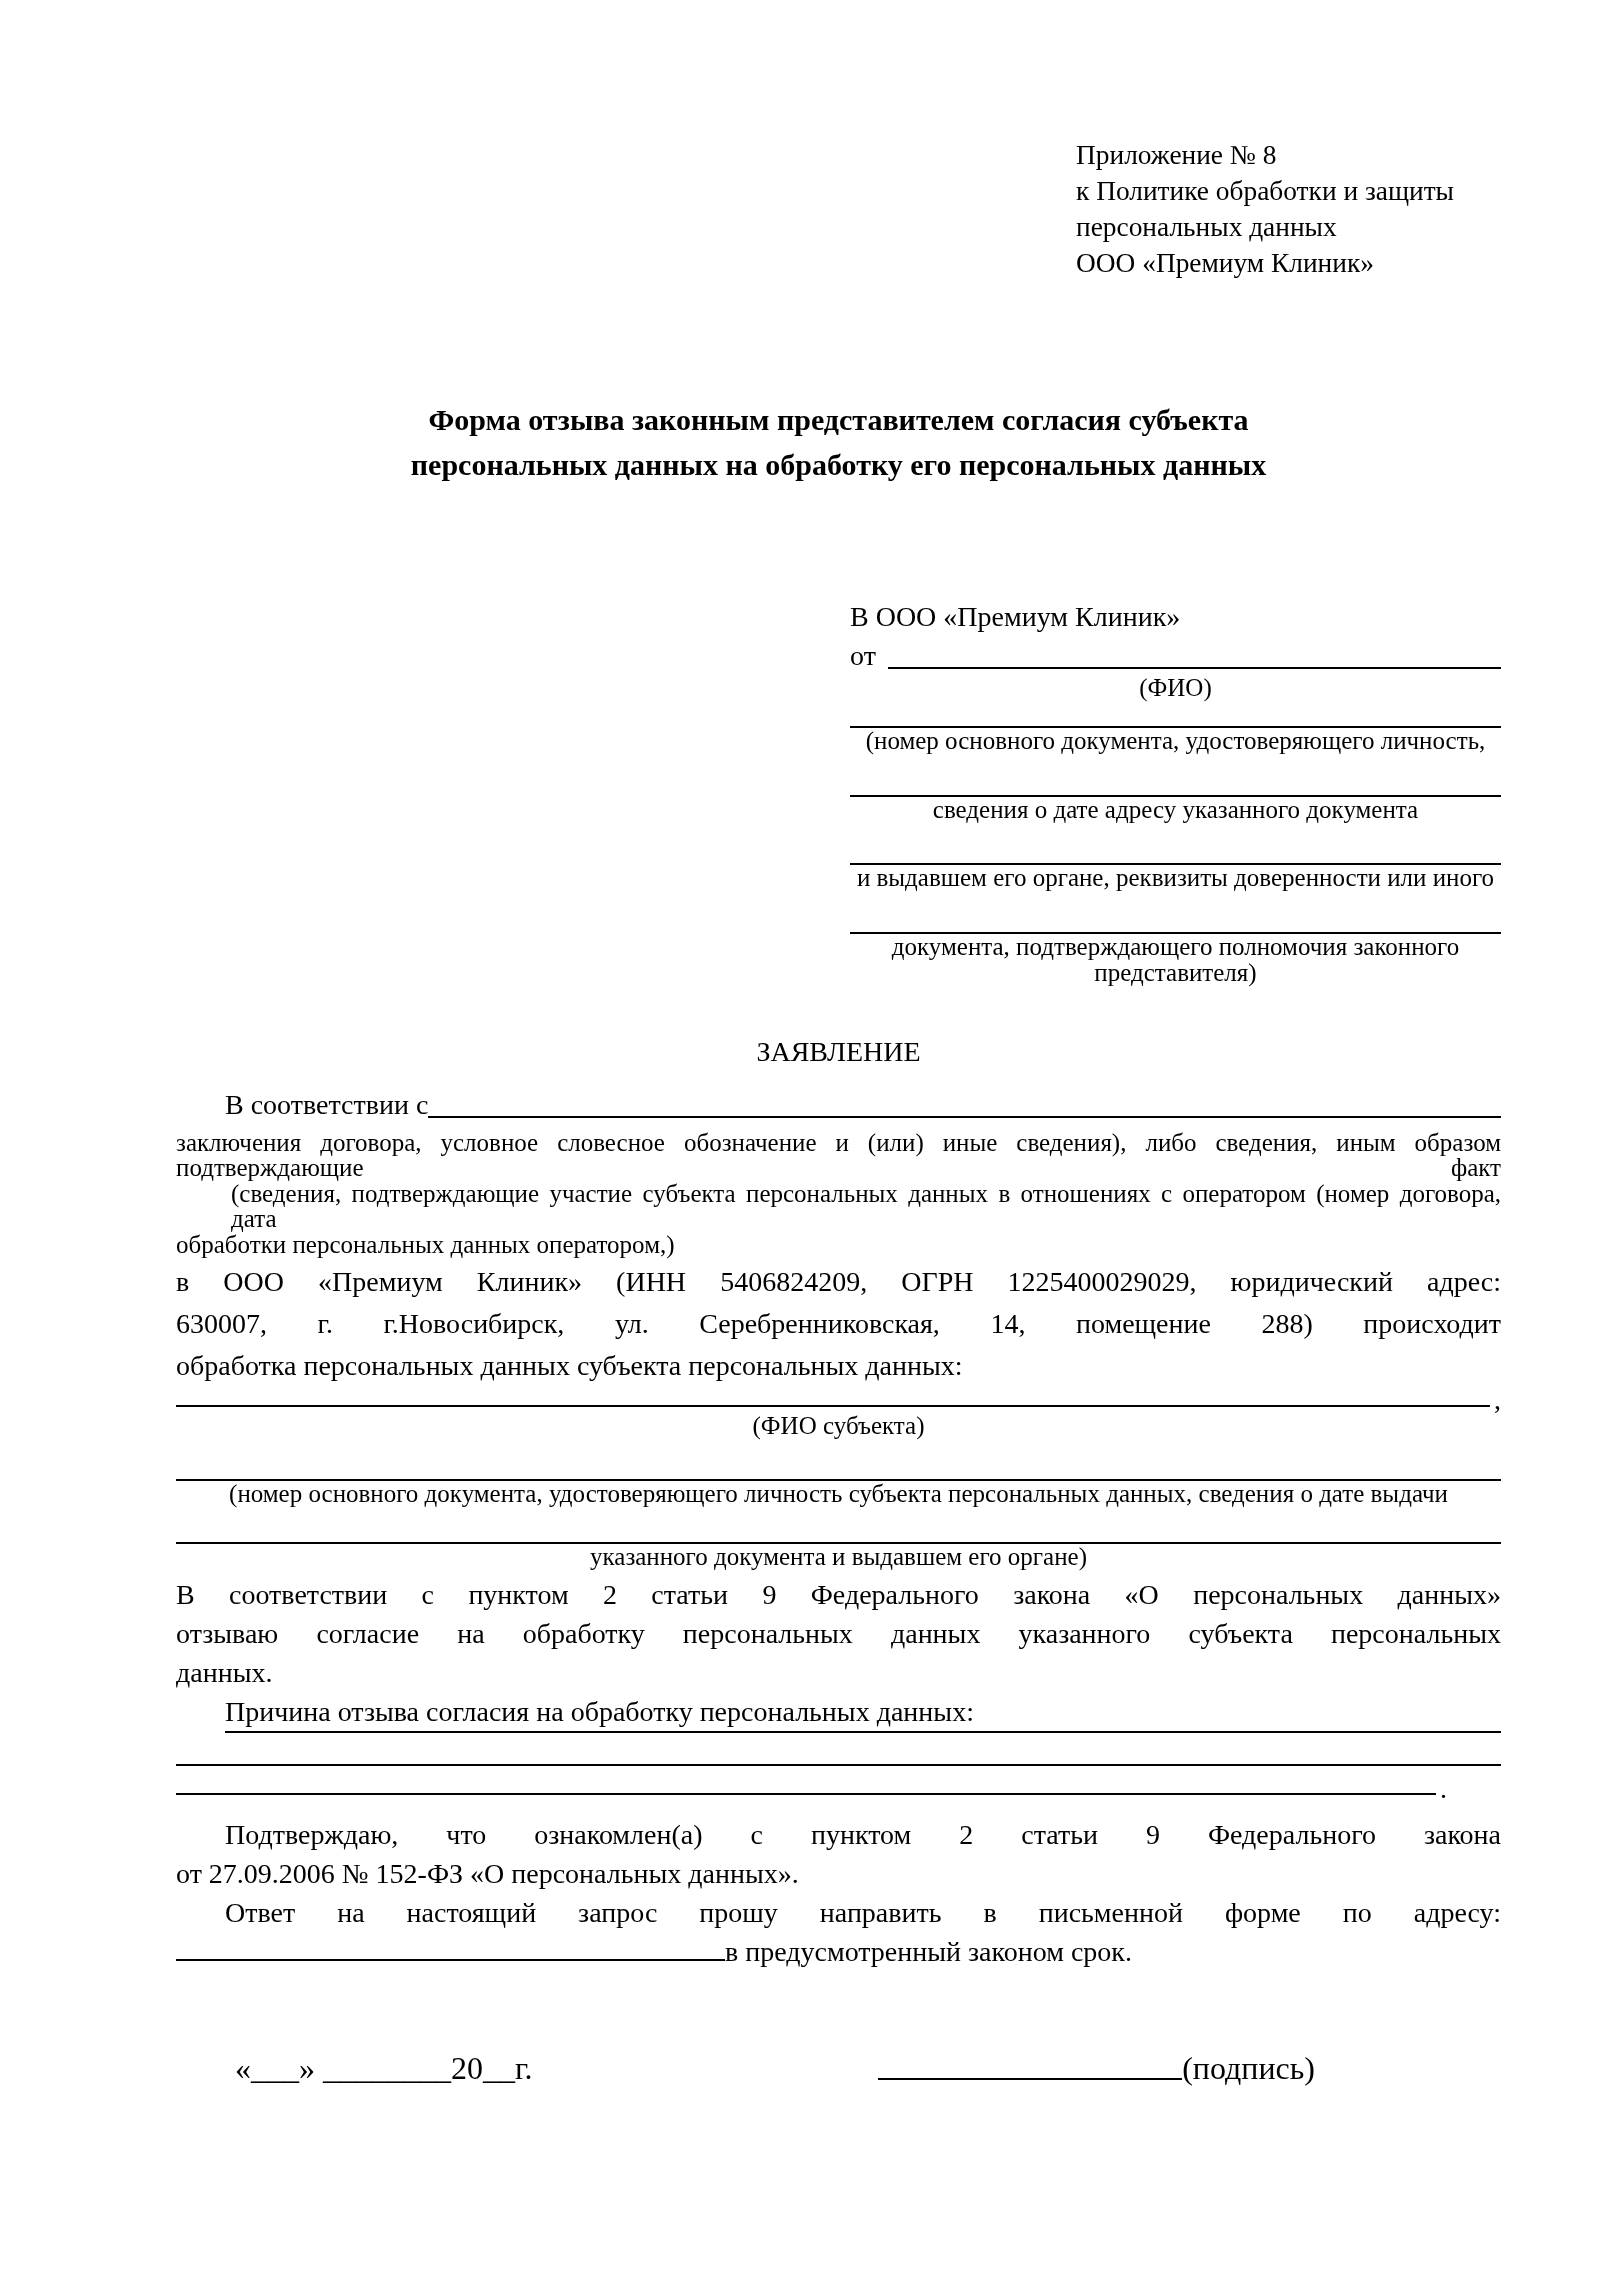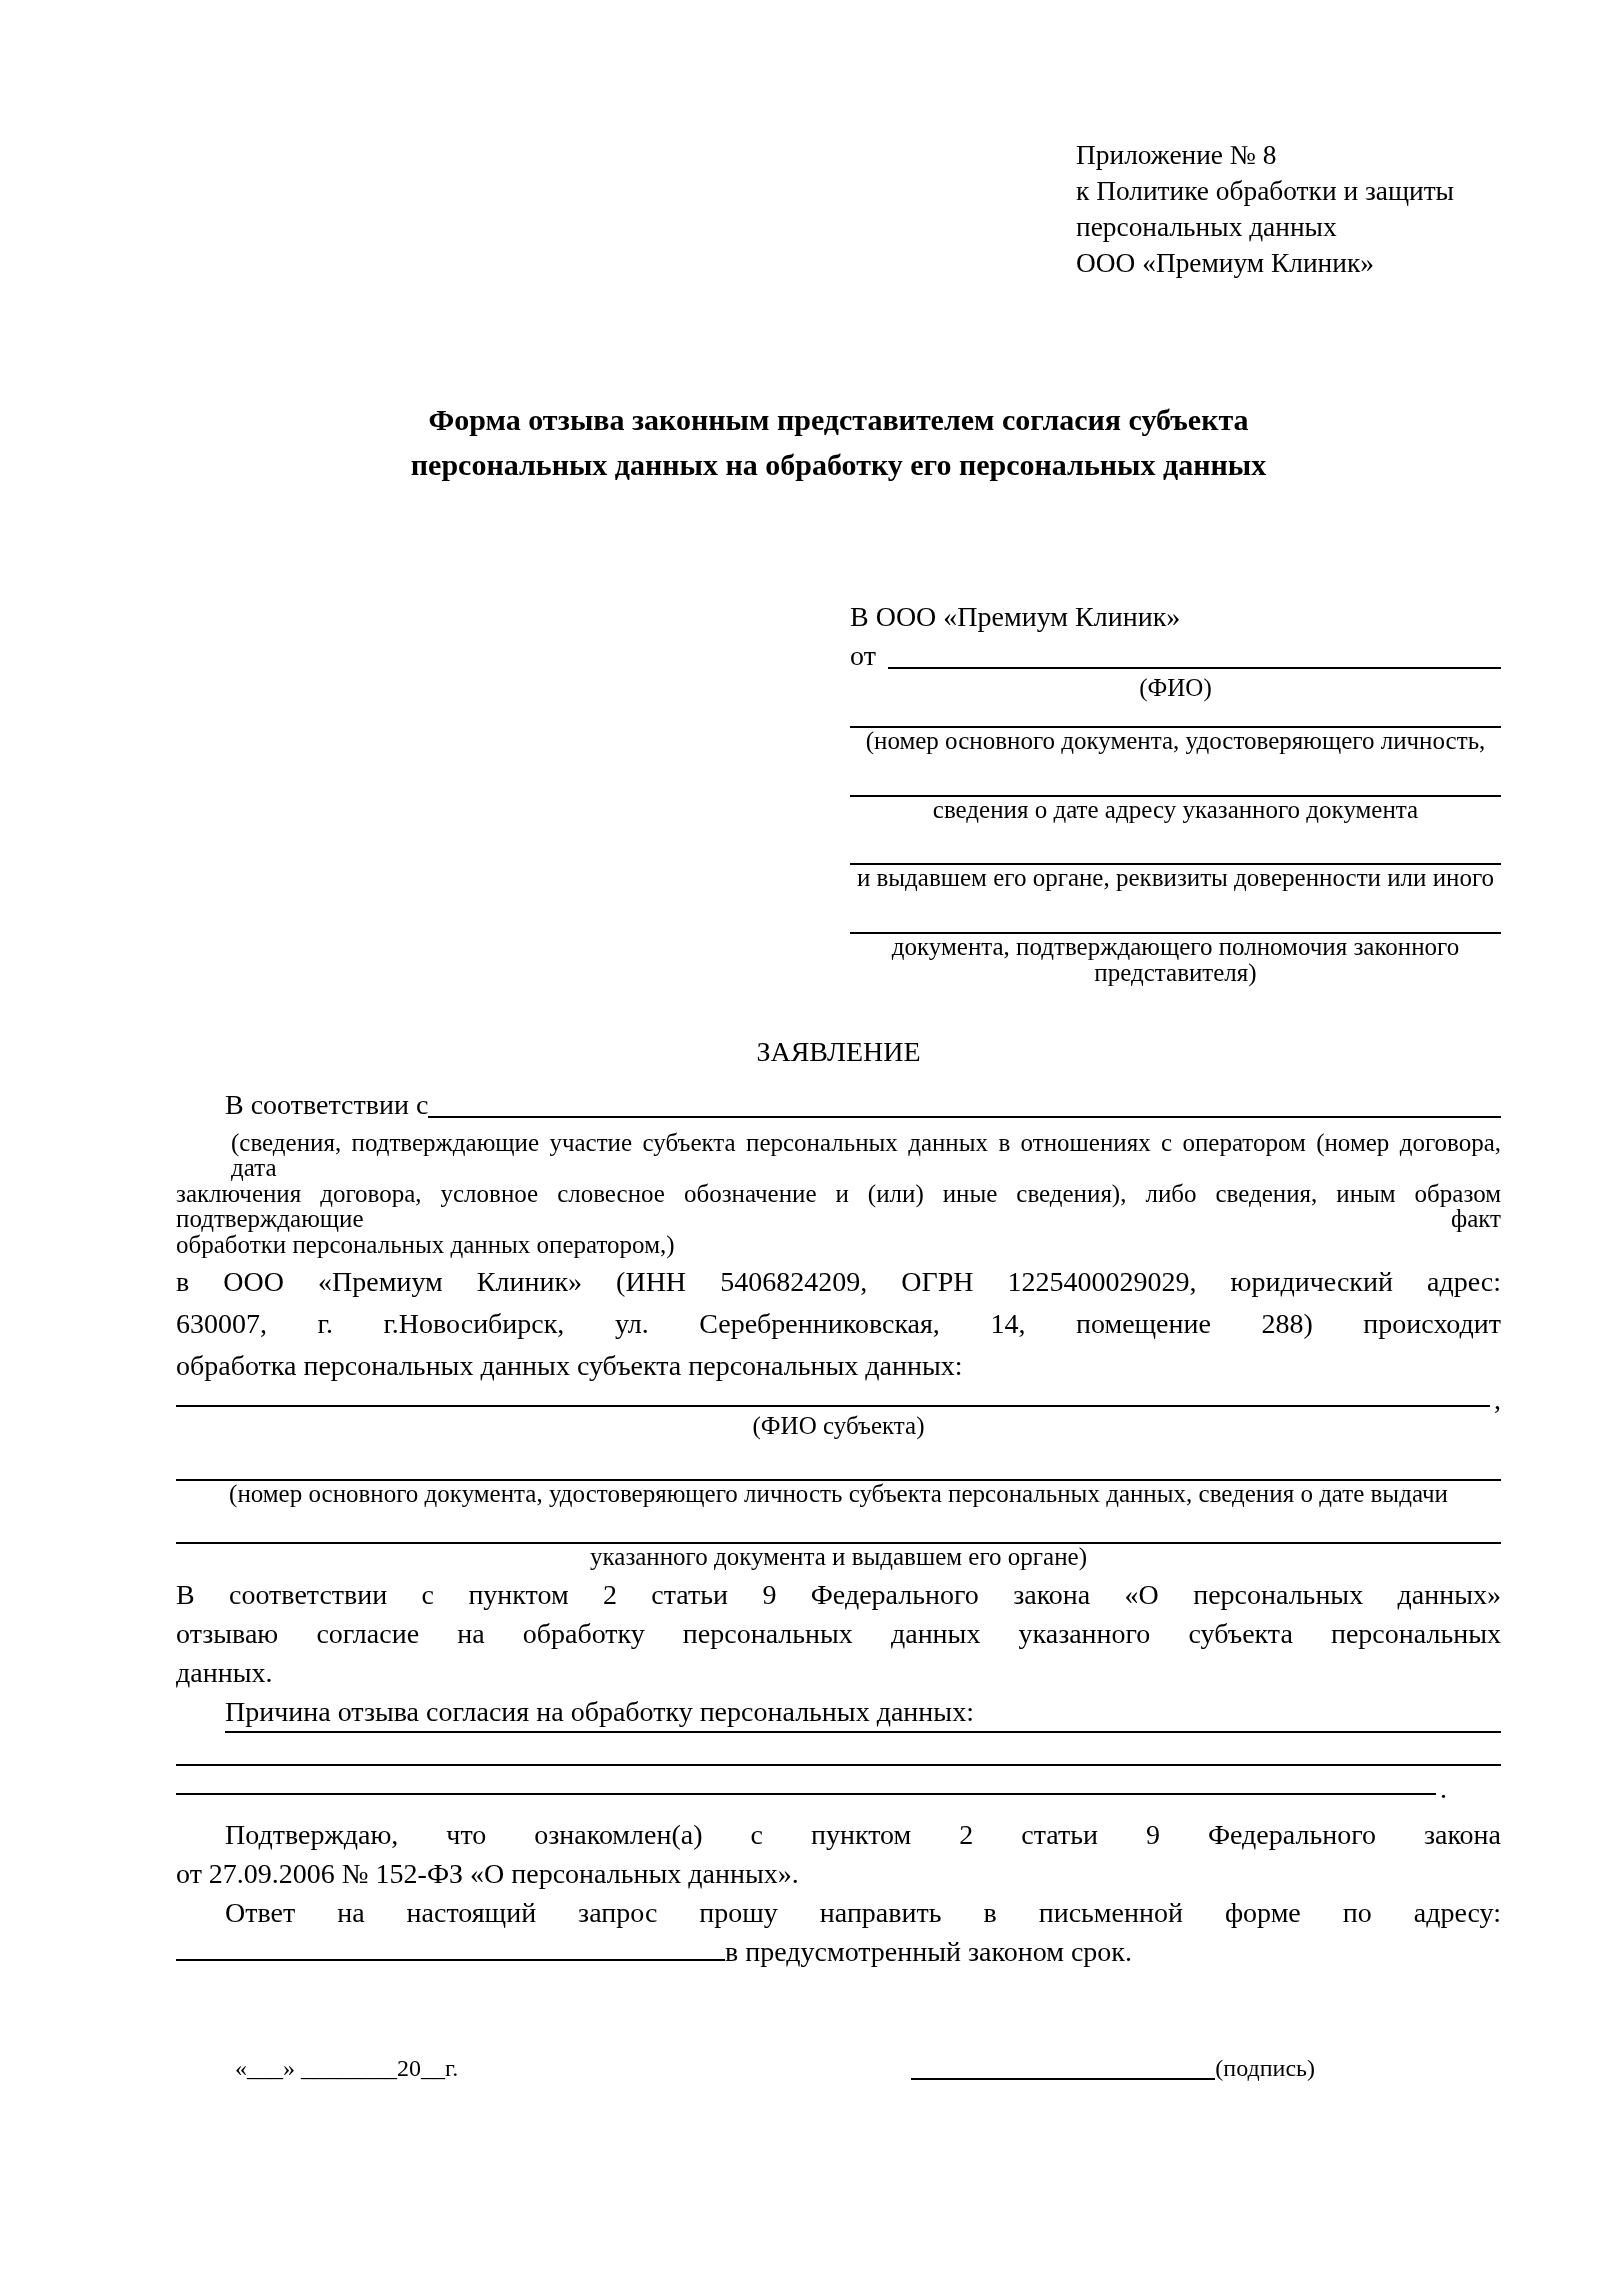--- a/index.html
+++ b/index.html
@@ -40,21 +40,21 @@
   .body-par { font-size: 28px; line-height: 42px; margin-top: 3.9px; }
   .par40 { font-size: 28px; line-height: 39px; }
   .comma-row { line-height: 25.5px; font-size: 28px; }
   .period-row { line-height: 25.5px; font-size: 28px; margin-top: 9.8px; padding-right: 54px; }
   .period-row .tail, .comma-row .tail { padding-left: 3.9px; }
   .withdraw { margin-top: 5px; }
   .confirm { margin-top: 13.7px; }
   .inline-uline { display: inline-block; width: 549px; border-bottom: 2.9px solid #000; height: 25.5px; vertical-align: baseline; }
 
   
-  .footer-row { margin-top: 78px; display: flex; font-size: 24px; line-height: 39px; }
+  .footer-row { margin-top: 78px; display: flex; font-size: 32px; line-height: 39px; }
   .footer-row .date { margin-left: 59px; }
   .footer-row .sig-group { margin-left: auto; margin-right: 186px; display: flex; align-items: flex-end; }
   .sig-line { width: 304px; border-bottom: 2.9px solid #000; height: 25.5px; margin-bottom: 7.8px; }
 </style>
 </head>
 <body>
 
 <div class="page">
 
   <div class="header-block">
@@ -91,22 +91,22 @@
   </div>
 
   <div class="stmt-heading">ЗАЯВЛЕНИЕ</div>
 
   <div class="flex-row intro-row">
     <span class="lbl">В соответствии с</span>
     <span class="grow-line"></span>
   </div>
 
   <div class="caption-block small">
+    <div class="jline">заключения договора, условное словесное обозначение и (или) иные сведения), либо сведения, иным образом подтверждающие факт</div>
     <div class="jline indent56">(сведения, подтверждающие участие субъекта персональных данных в отношениях с оператором (номер договора, дата</div>
-    <div class="jline">заключения договора, условное словесное обозначение и (или) иные сведения), либо сведения, иным образом подтверждающие факт</div>
     <div>обработки персональных данных оператором,)</div>
   </div>
 
   <div class="body-par">
     <div class="jline">в ООО «Премиум Клиник» (ИНН 5406824209, ОГРН 1225400029029, юридический адрес:</div>
     <div class="jline">630007, г. г.Новосибирск, ул. Серебренниковская, 14, помещение 288) происходит</div>
     <div>обработка персональных данных субъекта персональных данных:</div>
   </div>
 
   <div class="flex-row comma-row">

